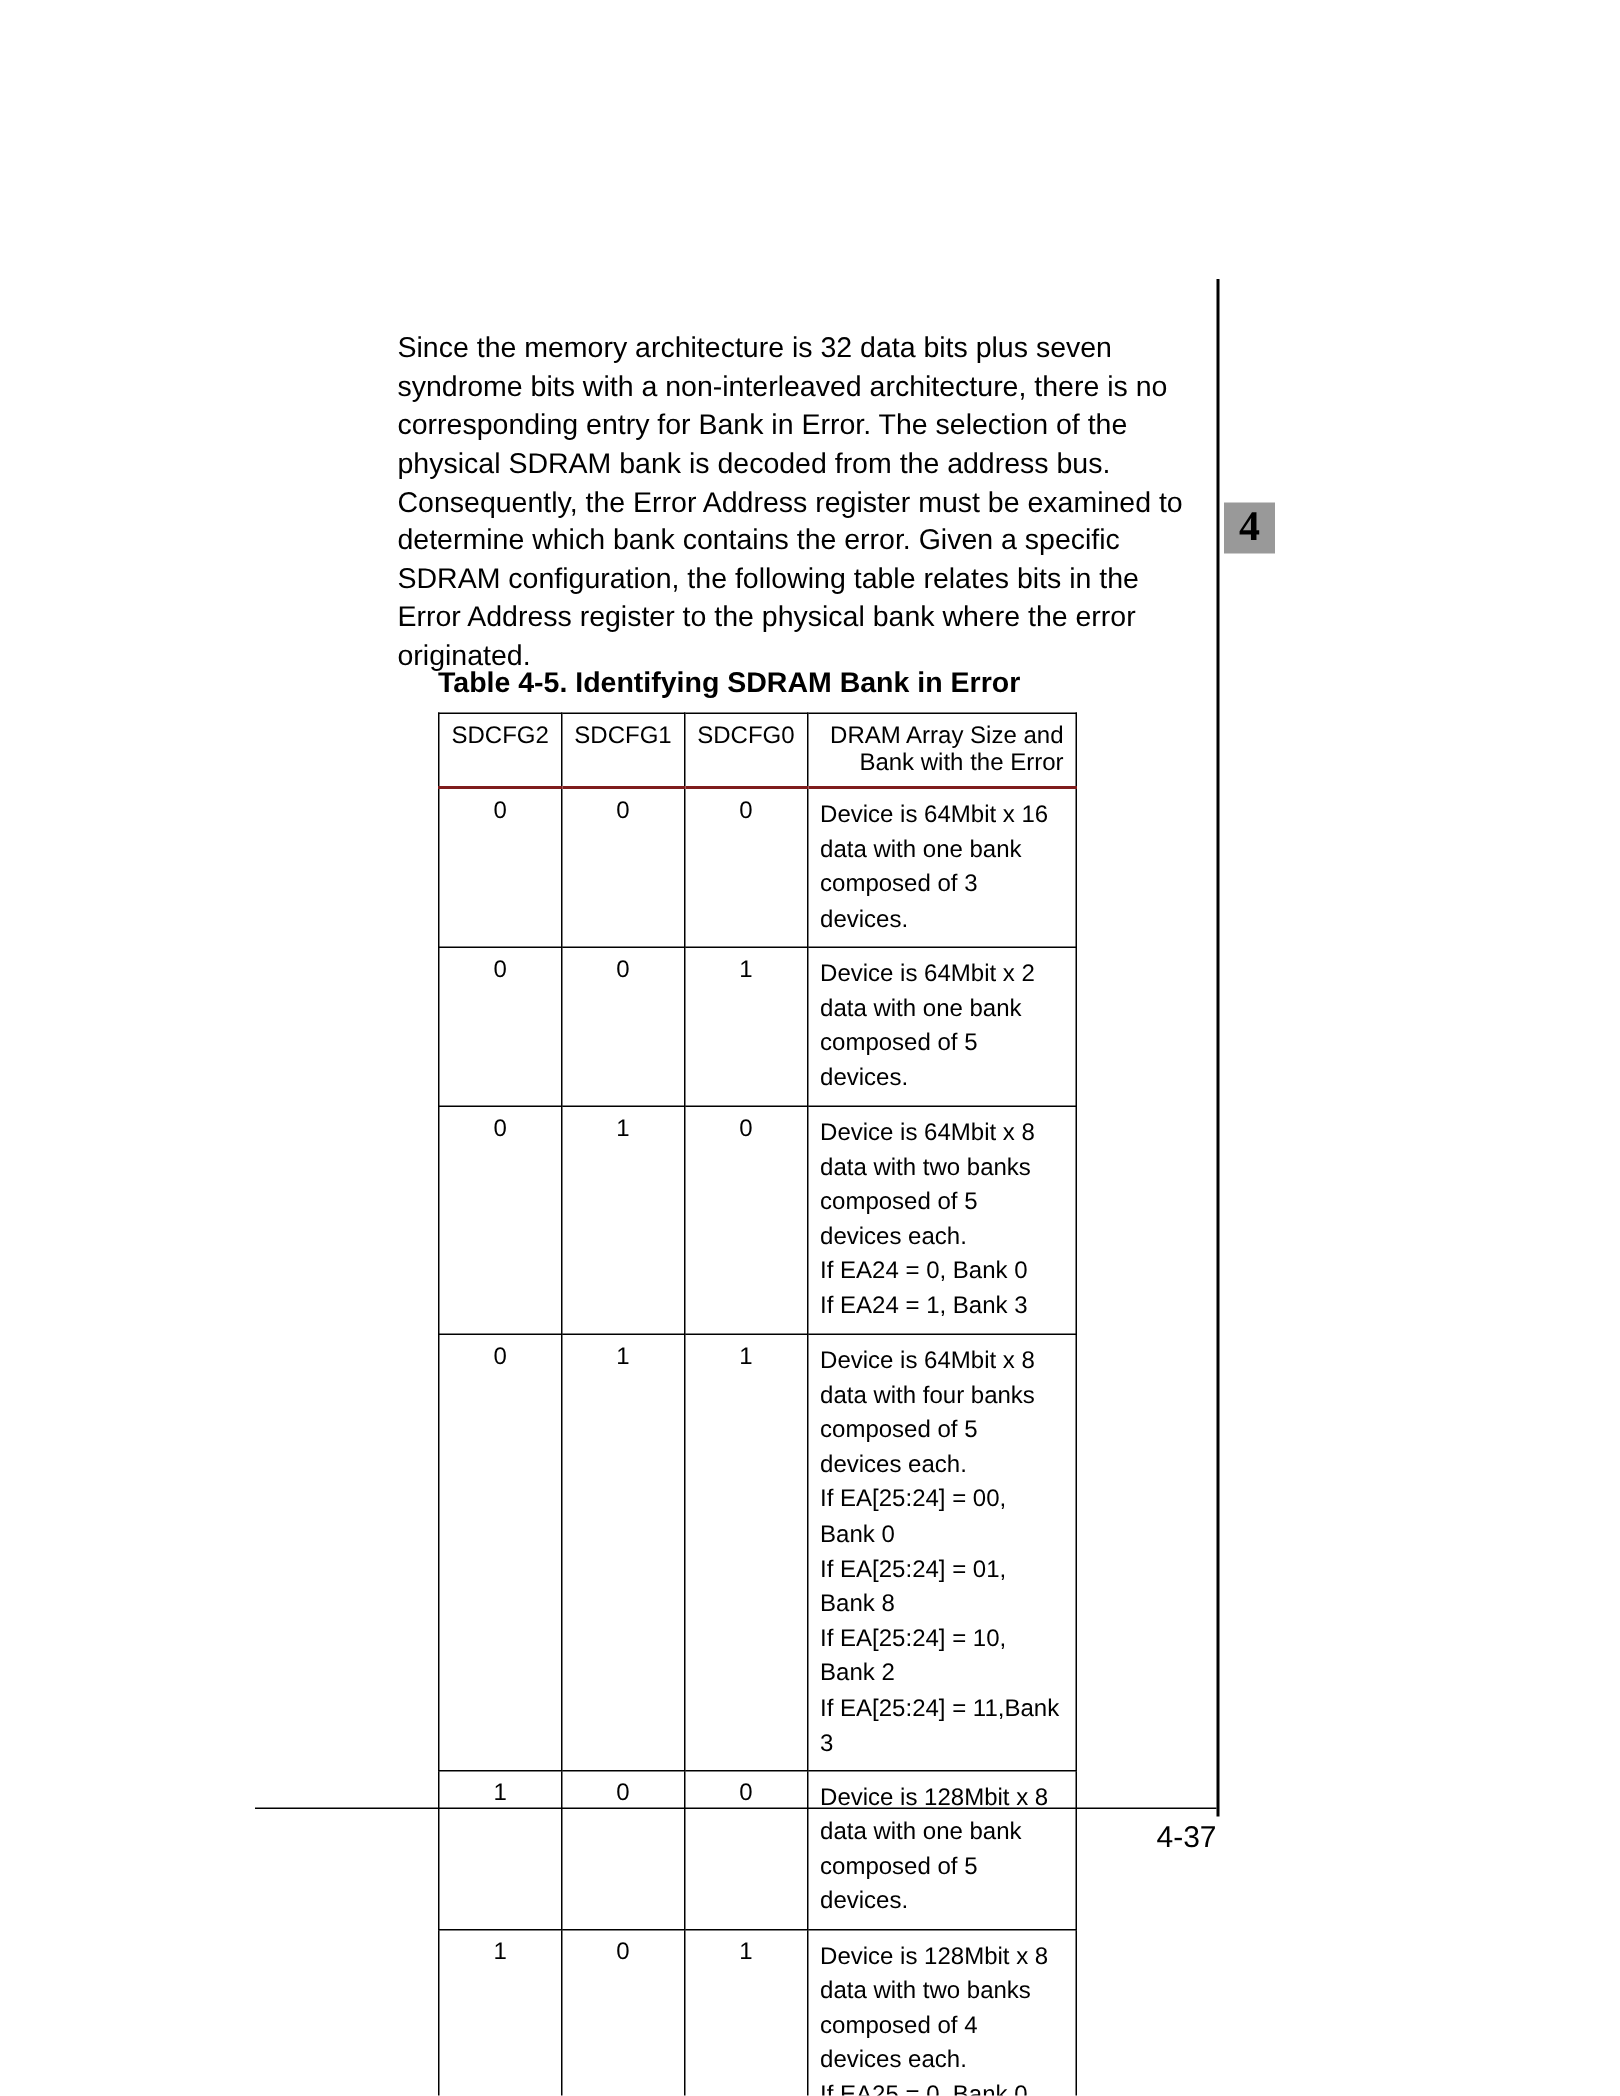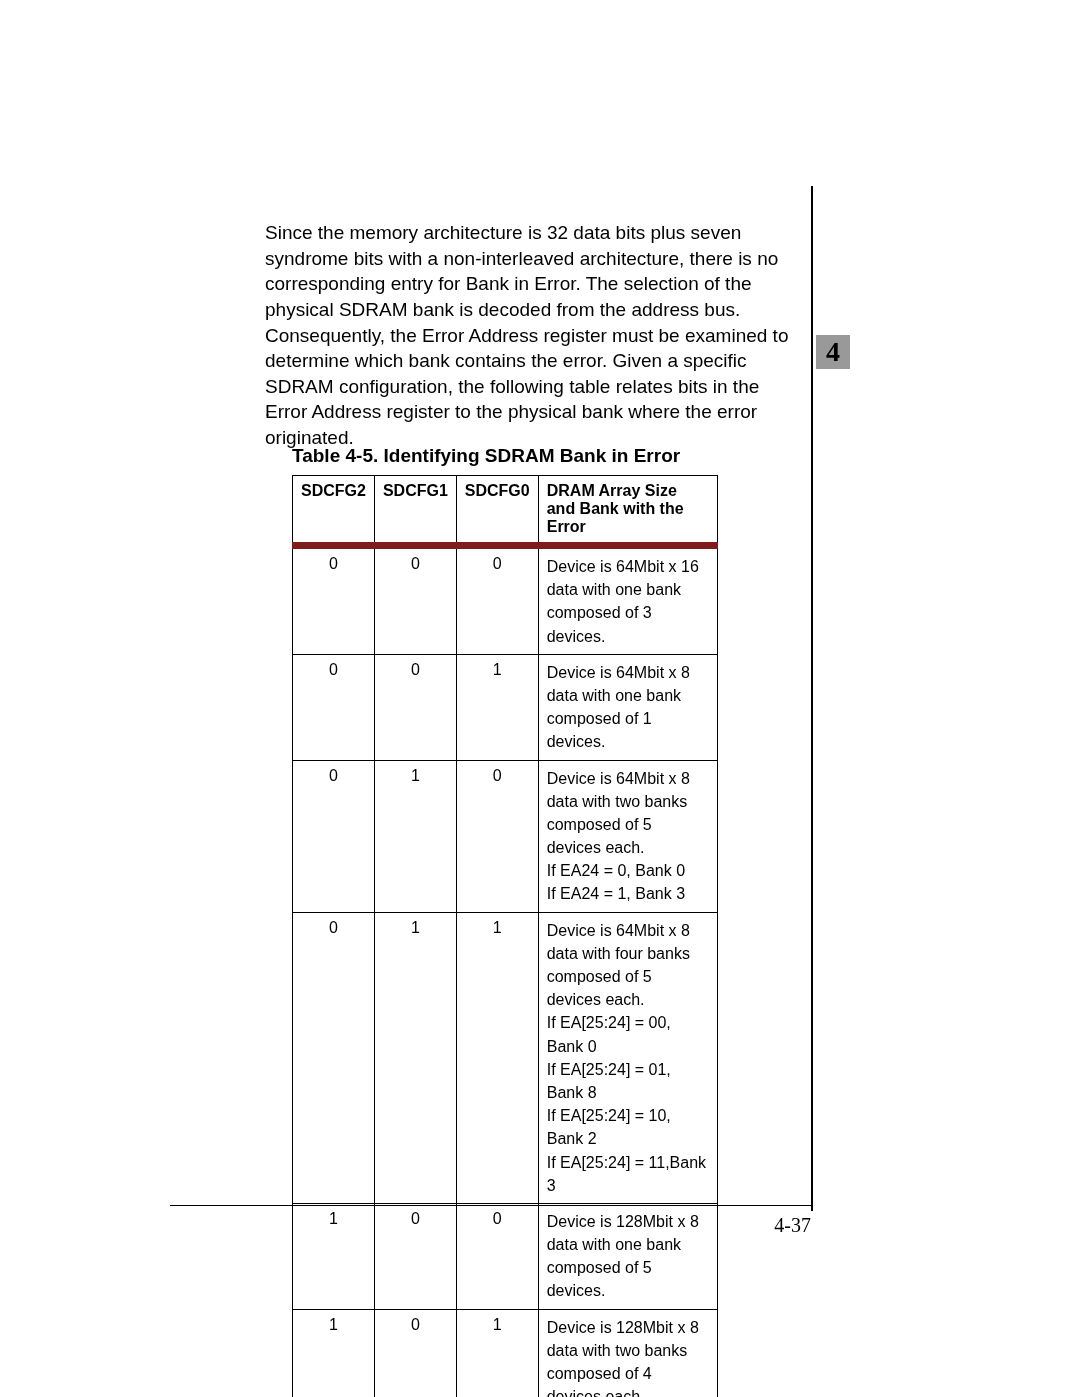--- a/index.html
+++ b/index.html
@@ -84,23 +84,23 @@
     font-family: Arial, Helvetica, sans-serif;
     font-size: 16px;
     width: 426px;
   }
   .data-table th, .data-table td {
     border: 1px solid #000;
     padding: 6px 8px;
     vertical-align: top;
   }
   .data-table thead th {
-    font-weight: bold;
-    text-align: left;
-    border-bottom: 7px solid #7f1d1d;
+    font-weight: normal;
+    text-align: right;
+    border-bottom: 2px solid #7f1d1d;
   }
   .data-table tbody td.cfg {
     text-align: center;
     width: 60px;
   }
   .data-table tbody td.desc {
     text-align: left;
   }
   .desc-line { display: block; line-height: 1.45; }
   .footer-rule {
@@ -109,21 +109,21 @@
     top: 1205px;
     width: 641px;
     border-top: 1px solid #000;
   }
   .footer-page-wrap {
     position: absolute;
     left: 170px;
     top: 1214px;
     width: 641px;
     font-size: 20px;
-    font-family: Liberation Serif, serif;
+    font-family: Liberation Sans, sans-serif;
   }
   .footer-page-wrap .pg { float: right; }
 </style>
 </head>
 <body>
 
 <div class="page">
 
 
   <div class="right-black-bar"></div>
@@ -152,21 +152,21 @@
           <td class="cfg">0</td>
           <td class="desc">
             <span class="desc-line">Device is 64Mbit x 16 data with one bank composed of 3 devices.</span>
           </td>
         </tr>
         <tr>
           <td class="cfg">0</td>
           <td class="cfg">0</td>
           <td class="cfg">1</td>
           <td class="desc">
-            <span class="desc-line">Device is 64Mbit x 8  data with one bank composed of 1 devices.</span>
+            <span class="desc-line">Device is 64Mbit x 2  data with one bank composed of 5 devices.</span>
           </td>
         </tr>
         <tr>
           <td class="cfg">0</td>
           <td class="cfg">1</td>
           <td class="cfg">0</td>
           <td class="desc">
             <span class="desc-line">Device is 64Mbit x 8  data with two banks composed of 5 devices each.</span>
             <span class="desc-line">If EA24 = 0, Bank 0</span>
             <span class="desc-line">If EA24 = 1, Bank 3</span>

